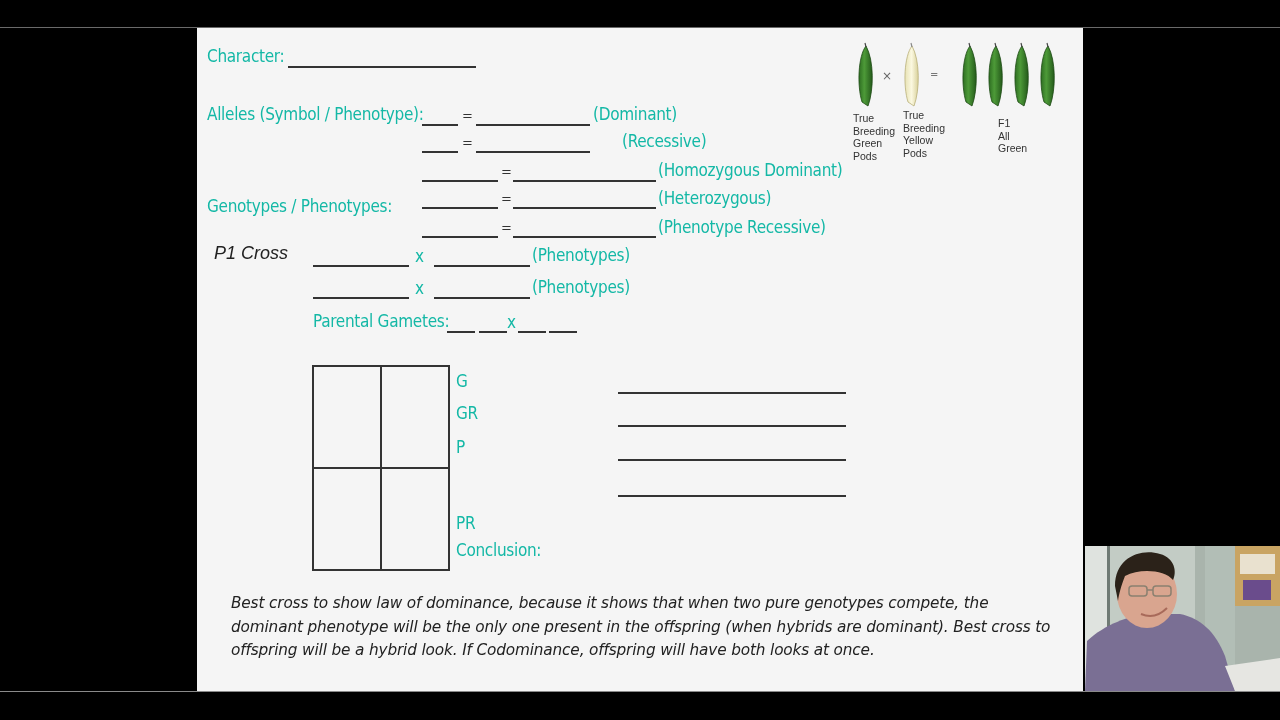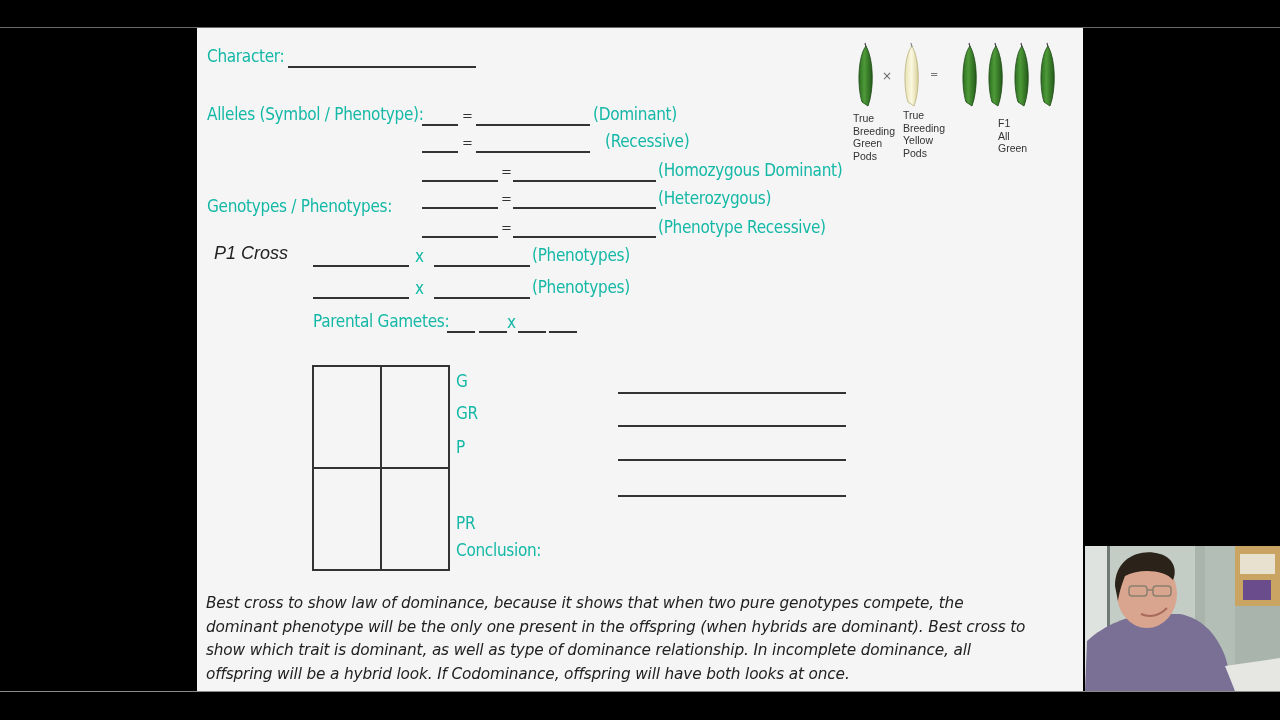--- a/index.html
+++ b/index.html
@@ -8,21 +8,21 @@
   .botline { position:absolute; left:0; top:691px; width:1280px; height:1px; background:#8a8a8a; }
   .slide { position:absolute; left:197px; top:28px; width:886px; height:663px; background:#f5f5f5; }
   .hand { font-family:"DejaVu Sans Condensed","DejaVu Sans", sans-serif; font-stretch:condensed; color:#14b8a6; font-size:17px; position:absolute; white-space:nowrap; letter-spacing:-0.3px; }
   .blank { position:absolute; height:2px; background:#333; }
   .eq { position:absolute; font-size:13px; color:#333; font-family:"DejaVu Sans", sans-serif; }
   .plain { font-family:"Liberation Sans", sans-serif; font-size:18px; color:#222; position:absolute; white-space:nowrap;font-style:italic; }
   .punnett { position:absolute; left:312px; top:365px; width:134px; height:202px; border:2px solid #333; }
   .punnett .v { position:absolute; left:66px; top:0; width:2px; height:100%; background:#333; }
   .punnett .h { position:absolute; left:0; top:100px; width:100%; height:2px; background:#333; }
   .note { position:absolute; left:206px; top:592px; width:870px; font-family:"DejaVu Sans", sans-serif; font-style:italic; font-size:15.3px; line-height:23.5px; color:#222; letter-spacing:-0.15px; }
-  .note div { white-space:nowrap; }
+  .note div { white-space:nowrap;margin-left:25px; }
   .pods { position:absolute; left:852px; top:42px; width:220px; height:130px; }
   .podlbl { position:absolute; font-family:"Liberation Sans", sans-serif; font-size:10.5px; line-height:12.5px; color:#333; }
   .webcam { position:absolute; left:1085px; top:546px; width:195px; height:145px; overflow:hidden; background:#b9c4bd; }
 </style>
 </head>
 <body>
 
 <div class="topline"></div>
 
 <div class="slide"></div>
@@ -32,21 +32,21 @@
 
 <span class="hand" style="left:207px;top:104px;">Alleles (Symbol / Phenotype):</span>
 <div class="blank" style="left:422px;top:124px;width:36px;"></div>
 <span class="eq" style="left:462px;top:108px;">=</span>
 <div class="blank" style="left:476px;top:124px;width:114px;"></div>
 <span class="hand" style="left:593px;top:104px;">(Dominant)</span>
 
 <div class="blank" style="left:422px;top:151px;width:36px;"></div>
 <span class="eq" style="left:462px;top:135px;">=</span>
 <div class="blank" style="left:476px;top:151px;width:114px;"></div>
-<span class="hand" style="left:605px;top:131px;">(Recessive)</span>
+<span class="hand" style="left:622px;top:131px;">(Recessive)</span>
 
 <span class="hand" style="left:207px;top:160px;margin-top:36px;">Genotypes / Phenotypes:</span>
 
 <div class="blank" style="left:422px;top:180px;width:76px;"></div>
 <span class="eq" style="left:501px;top:164px;">=</span>
 <div class="blank" style="left:513px;top:180px;width:143px;"></div>
 <span class="hand" style="left:658px;top:160px;">(Homozygous Dominant)</span>
 
 <div class="blank" style="left:422px;top:207px;width:76px;"></div>
 <span class="eq" style="left:501px;top:191px;">=</span>
@@ -149,21 +149,20 @@
   <div class="podlbl" style="left:146px;top:75px;">
     <div>F1</div>
     <div>All</div>
     <div>Green</div>
   </div>
 </div>
 
 <div class="note">
   <div>Best cross to show law of dominance, because it shows that when two pure genotypes compete, the</div>
   <div>dominant phenotype will be the only one present in the offspring (when hybrids are dominant). Best cross to</div>
-  <div>show which trait is dominant, as well as type of dominance relationship. In incomplete dominance, all</div>
   <div>offspring will be a hybrid look. If Codominance, offspring will have both looks at once.</div>
 </div>
 
 <div class="botline"></div>
 
 <div class="webcam">
   <svg width="195" height="145" viewBox="0 0 195 145">
     <rect x="0" y="0" width="195" height="145" fill="#c3ccc5"></rect>
     <rect x="0" y="0" width="22" height="145" fill="#dfe3df"></rect>
     <rect x="22" y="0" width="3" height="145" fill="#6f7a74"></rect>

